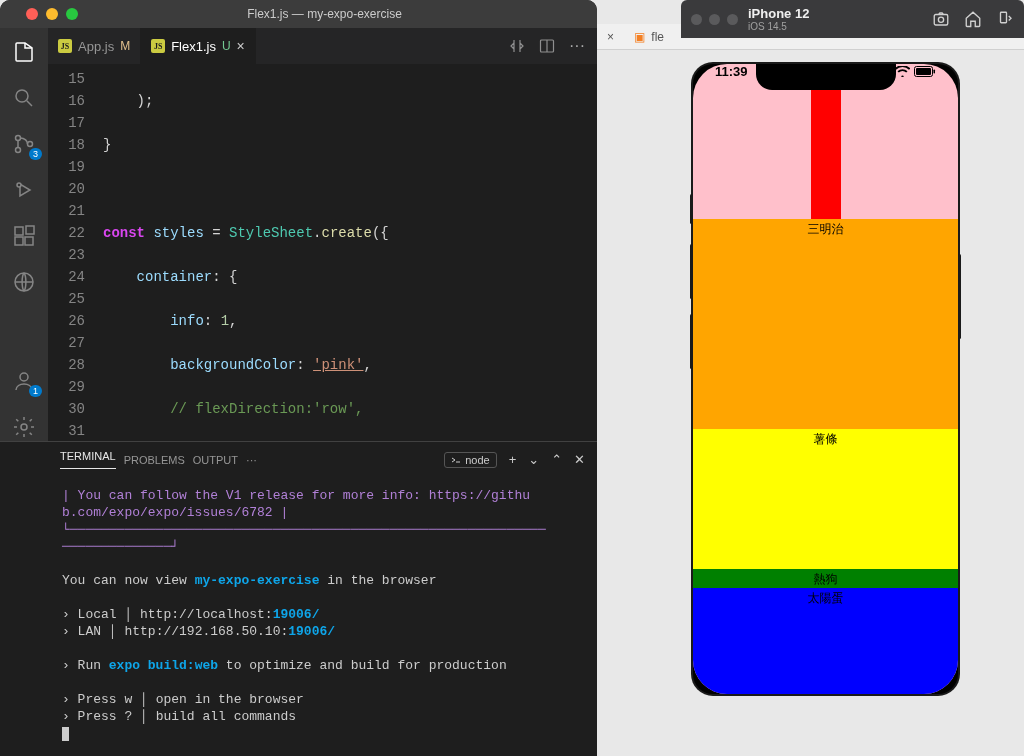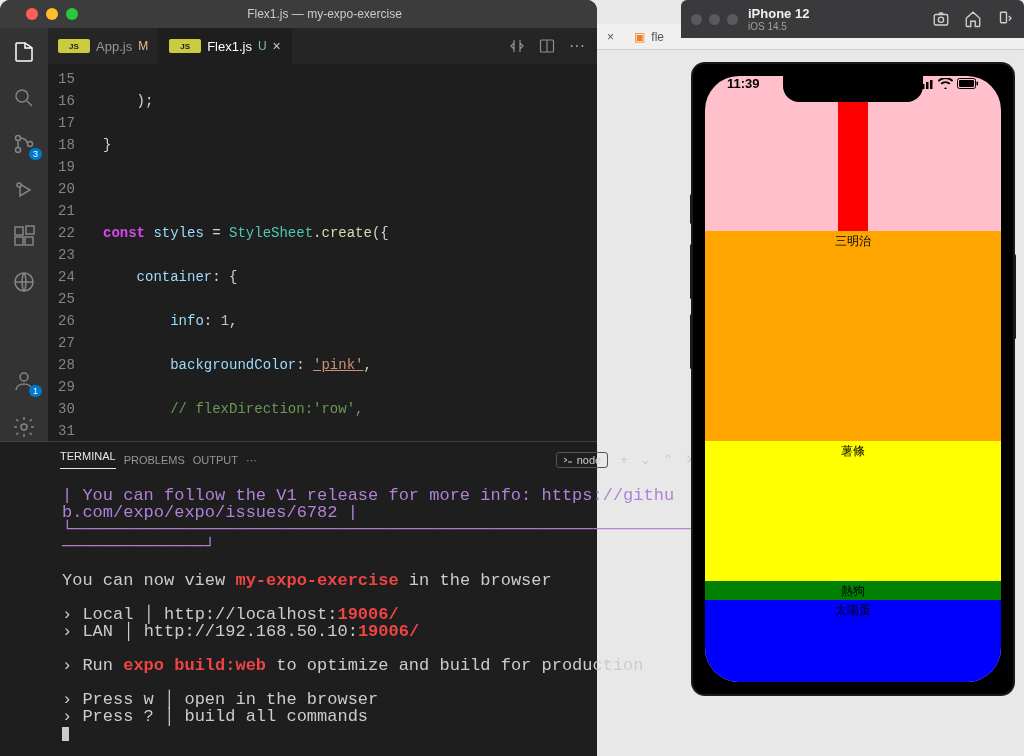--- a/index.html
+++ b/index.html
@@ -35,45 +35,45 @@
 }
 .activitybar .aitem { width: 28px; height: 28px; color: #858585; display:flex; align-items:center; justify-content:center; position:relative;}
 .activitybar .aitem.active { color: #ffffff; }
 .badge { position:absolute; bottom:-2px; right:-4px; background:#007acc; color:#fff; border-radius:8px; font-size:9px; padding:1px 4px; }
 .activitybar .spacer { flex:1; }
 
 .editor-area { flex:1; display:flex; flex-direction:column; min-width:0; }
 .tabbar { height: 36px; background:#252526; display:flex; align-items:stretch; }
 .tab { display:flex; align-items:center; padding:0 10px; font-size:13px; gap:6px; border-right:1px solid #1e1e1e; color:#969696;}
 .tab.active { background:#1e1e1e; color:#ffffff; }
-.tab .js-icon { width:32px; height:14px; background:#cbcb41; color:#1e1e1e; font-size:8px; font-weight:bold; display:flex; align-items:center; justify-content:center; border-radius:2px;}
+.tab .js-icon { width:14px; height:14px; background:#cbcb41; color:#1e1e1e; font-size:8px; font-weight:bold; display:flex; align-items:center; justify-content:center; border-radius:2px;font-family:Liberation Serif, serif;}
 .tab .mod { color:#e2c08d; font-size:12px; }
 .tab .untracked { color:#73c991; font-size:12px; }
 .tab .close { color:#cccccc; font-size:14px; }
 .tabbar .tools { margin-left:auto; display:flex; align-items:center; gap:14px; padding:0 12px; color:#cccccc; }
 .tabbar .tools svg, .tabbar .tools span { opacity:.8; }
 
 .code { flex:1; display:flex; overflow:hidden; font-size:14px; line-height:22px; }
-.gutter { width:55px; text-align:center; color:#858585; padding-right:18px; padding-top:4px;}
+.gutter { width:55px; text-align:right; color:#858585; padding-right:18px; padding-top:4px;}
 .gutter div { height:22px; }
 .codetext { flex:1; padding-top:4px; white-space:pre; overflow:hidden;}
 .codetext .line { height:22px; }
 .hl-blue { color:#d946ef;font-weight:bold; } .hl-lightblue { color:#9cdcfe; } .hl-teal { color:#4ec9b0; }
 .hl-yellow { color:#dcdcaa; } .hl-orange { color:#ce9178;text-decoration:underline; } .hl-num { color:#b5cea8; }
 .hl-comment { color:#6a9955; } .hl-white { color:#d4d4d4; }
 
 .panel { height:315px; background:#1e1e1e; border-top:1px solid #414141; display:flex;}
 .panel-inner { flex:1; display:flex; flex-direction:column; padding-left:48px;}
 .panel-tabs { height:35px; display:flex; align-items:center; padding:0 12px; gap:8px; font-size:11px; color:#969696;}
 .panel-tabs .ptab.active { color:#e7e7e7; border-bottom:1px solid #e7e7e7; padding-bottom:6px;}
 .panel-tabs .tools { margin-left:auto; display:flex; align-items:center; gap:12px; color:#cccccc; font-size:13px; }
 .panel-tabs .tools .node { border:1px solid #555; padding:1px 6px; border-radius:3px; font-size:11px; display:flex; gap:4px; align-items:center;}
-.terminal { flex:1; padding:10px 14px; font-size:17px; line-height:17px; color:#cccccc; overflow:hidden;}
+.terminal { flex:1; padding:10px 14px; font-size:13px; line-height:17px; color:#cccccc; overflow:hidden;}
 .terminal .purple { color:#b180d7; }
-.terminal .bold { font-weight:bold; color:#ef4444; }
+.terminal .bold { font-weight:bold; color:#0ea5e9; }
 .cursor { display:inline-block; width:7px; height:14px; background:#cccccc; vertical-align:middle;}
 
 
 .browser-bg {
   position:absolute; left:597px; top:24px; right:0; height:26px;
   background:#f0f0f0; border-bottom:1px solid #d0d0d0;
   display:flex; align-items:center; font-size:12px; color:#555;
 }
 .browser-bg .btab { padding:4px 10px; display:flex; gap:6px; align-items:center;}
 
@@ -84,22 +84,22 @@
   display:flex; align-items:center; padding:0 10px; gap:10px; color:#d0d0d0;
 }
 .sim-bar .dots { display:flex; gap:7px;}
 .sim-bar .dots span { width:11px; height:11px; border-radius:50%; background:#5a5a5c;}
 .sim-bar .dev { font-size:13px; font-weight:600; color:#f0f0f0; line-height:14px;}
 .sim-bar .devsub { font-size:10px; color:#a0a0a0;}
 .sim-bar .icons { margin-left:auto; display:flex; gap:14px; font-size:15px;}
 
 
 .phone {
-  position:absolute; left:693px; top:64px; width:320px; height:630px;
-  background:#000; border-radius:12px; padding:12px;
+  position:absolute; left:693px; top:64px; width:265px; height:630px;
+  background:#000; border-radius:20px; 
   box-shadow: 0 0 0 2px #1a1a1a;
 }
 .phone-side { position:absolute; background:#1a1a1a; border-radius:2px;}
 .side1{ left:-3px; top:130px; width:3px; height:30px;}
 .side2{ left:-3px; top:180px; width:3px; height:55px;}
 .side3{ left:-3px; top:250px; width:3px; height:55px;}
 .side4{ right:-3px; top:190px; width:3px; height:85px;}
 .screen {
   width:100%; height:100%; background:#ffc0cb; border-radius:34px;
   overflow:hidden; position:relative; display:flex; flex-direction:column;

